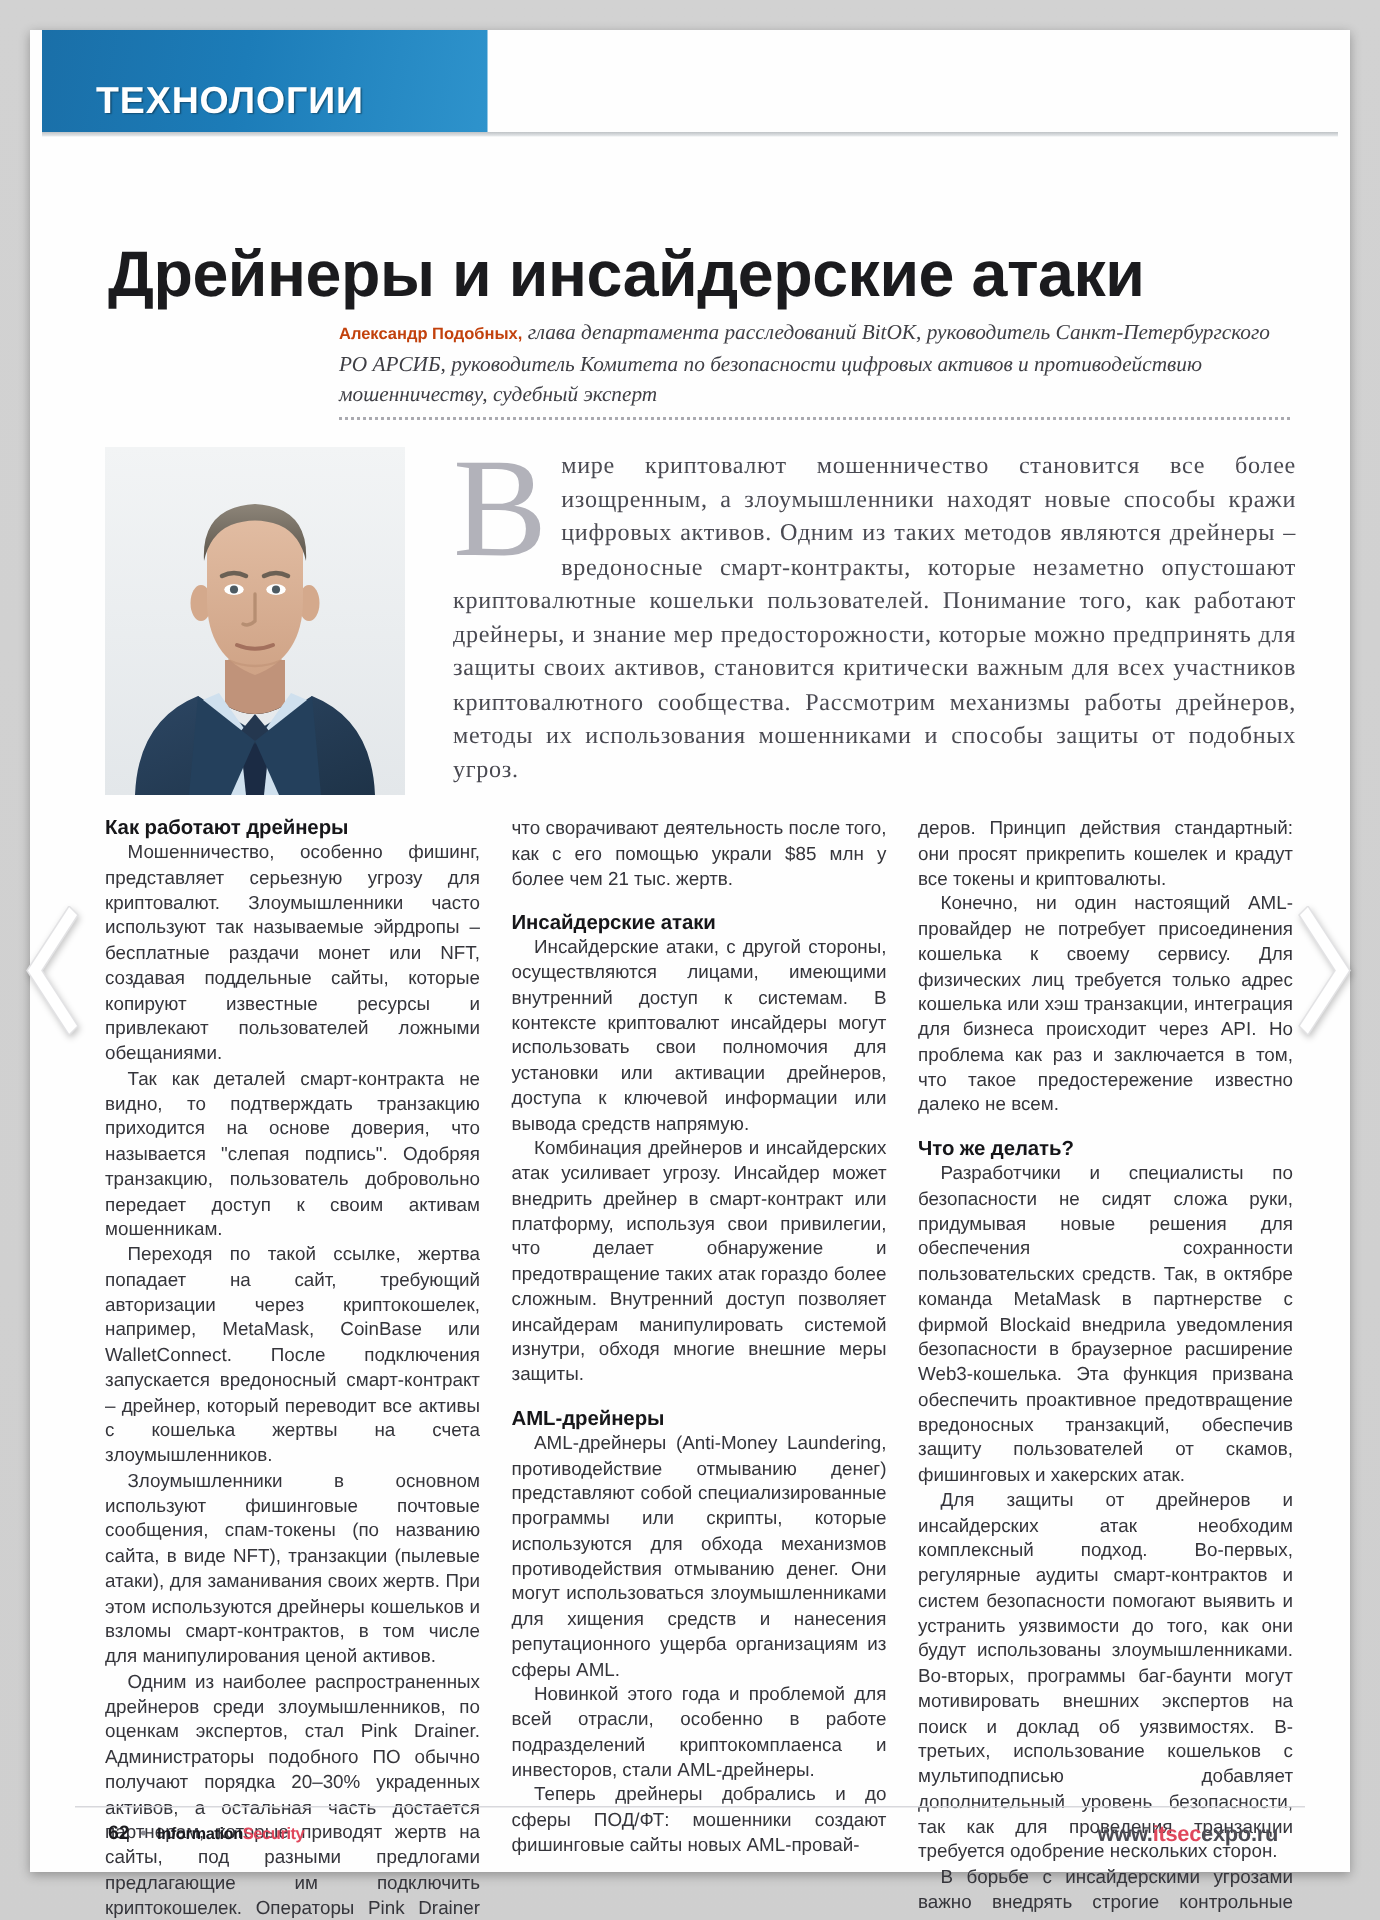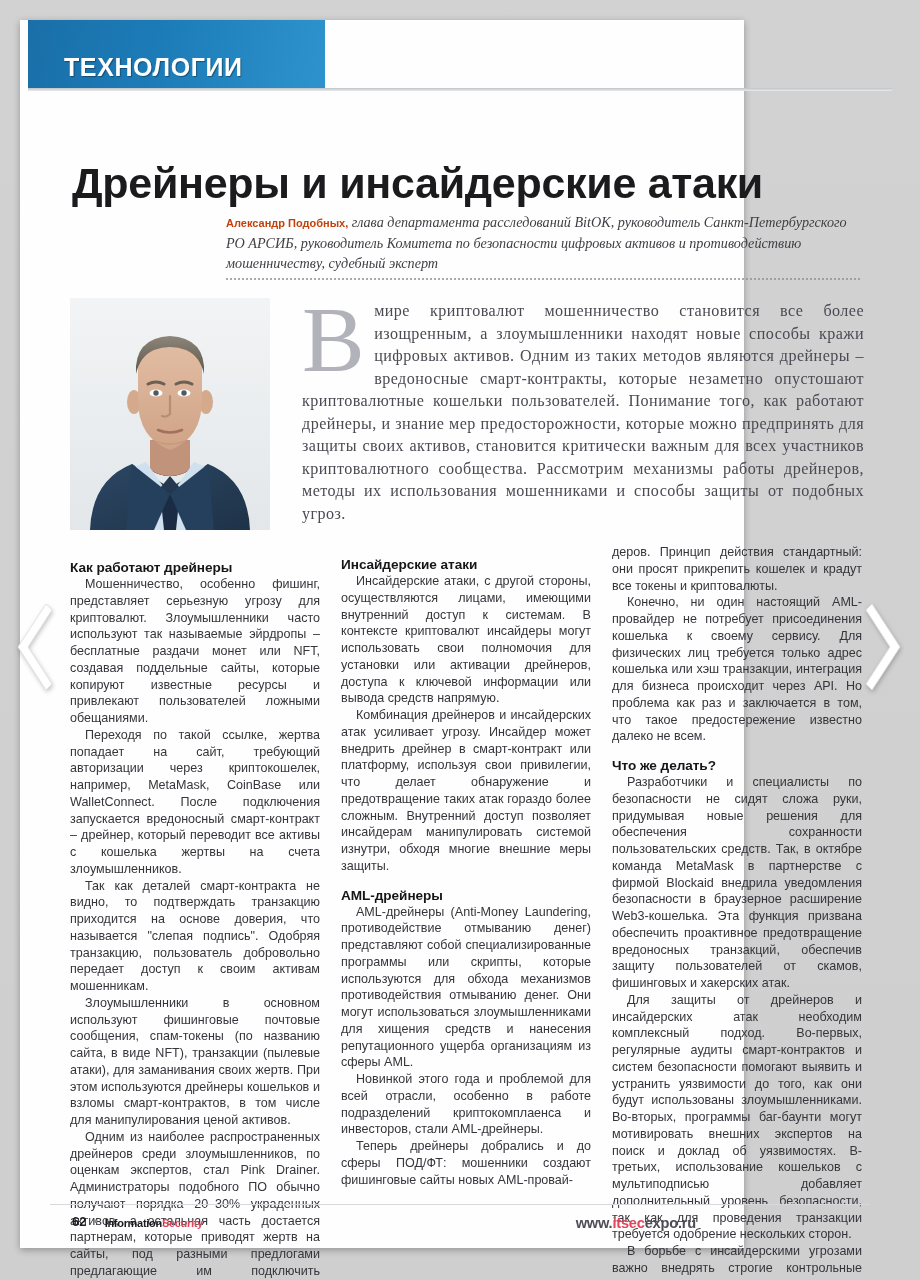--- a/index.html
+++ b/index.html
@@ -14,21 +14,21 @@
   #viewer {
     position: relative;
     width: 920px; height: 1280px;
     background: linear-gradient(180deg,#d2d2d2 0%, #cfcfcf 100%);
     overflow: hidden;
   }
   
   #page {
     position: absolute;
     left: 20px; top: 20px;
-    width: 724px; height: 1228px;
+    width: 880px; height: 1228px;
     background: #fefefe;
     box-shadow: 0 2px 7px rgba(0,0,0,.30);
   }
   
   .banner {
     position: absolute;
     left: 8px; top: 0px;
     width: 297px; height: 68px;
     background: linear-gradient(100deg,#1a6fa8 0%, #1c7cb8 45%, #2e93cc 100%);
     display: flex;
@@ -119,21 +119,21 @@
   
   .cols {
     position: absolute;
     left: 50px; top: 524px;
     width: 792px; height: 660px;
     display: flex;
     gap: 21px;
   }
   .col { width: 250px; }
   .col h2 {
-    margin: 16px 0 1px 0;
+    margin: 0 0 1px 0;
     font-size: 13.6px;
     font-weight: 700;
     color: #161619;
     letter-spacing: -.05px;
     font-family: "Liberation Sans", sans-serif;
   }
   .col h2.spaced { margin-top: 13px; }
   .col p {
     margin: 0;
     font-size: 12.55px;
@@ -258,26 +258,27 @@
     </div>
 
     <div class="lead">
       <span class="dropcap">В</span><span>мире криптовалют мошенничество становится все более изощренным, а злоумышленники находят новые способы кражи цифровых активов. Одним из таких методов являются дрейнеры – вредоносные смарт-контракты, которые незаметно опустошают криптовалютные кошельки пользователей. Понимание того, как работают дрейнеры, и знание мер предосторожности, которые можно предпринять для защиты своих активов, становится критически важным для всех участников криптовалютного сообщества. Рассмотрим механизмы работы дрейнеров, методы их использования мошенниками и способы защиты от подобных угроз.</span>
     </div>
 
     <div class="cols">
       <div class="col">
           <h2>Как работают дрейнеры</h2>
           <p>Мошенничество, особенно фишинг, представляет серьезную угрозу для криптовалют. Злоумышленники часто используют так называемые эйрдропы – бесплатные раздачи монет или NFT, создавая поддельные сайты, которые копируют известные ресурсы и привлекают пользователей ложными обещаниями.</p>
+          <p>Так как деталей смарт-контракта не видно, то подтверждать транзакцию приходится на основе доверия, что называется "слепая подпись". Одобряя транзакцию, пользователь добровольно передает доступ к своим активам мошенникам.</p>
           <p>Переходя по такой ссылке, жертва попадает на сайт, требующий авторизации через криптокошелек, например, MetaMask, CoinBase или WalletConnect. После подключения запускается вредоносный смарт-контракт – дрейнер, который переводит все активы с кошелька жертвы на счета злоумышленников.</p>
-          <p>Так как деталей смарт-контракта не видно, то подтверждать транзакцию приходится на основе доверия, что называется "слепая подпись". Одобряя транзакцию, пользователь добровольно передает доступ к своим активам мошенникам.</p>
           <p>Злоумышленники в основном используют фишинговые почтовые сообщения, спам-токены (по названию сайта, в виде NFT), транзакции (пылевые атаки), для заманивания своих жертв. При этом используются дрейнеры кошельков и взломы смарт-контрактов, в том числе для манипулирования ценой активов.</p>
           <p>Одним из наиболее распространенных дрейнеров среди злоумышленников, по оценкам экспертов, стал Pink Drainer. Администраторы подобного ПО обычно получают порядка 20–30% украденных активов, а остальная часть достается партнерам, которые приводят жертв на сайты, под разными предлогами предлагающие им подключить криптокошелек. Операторы Pink Drainer объявили,</p>
         </div>
       <div class="col">
+          <p class="cont">что сворачивают деятельность после того, как с его помощью украли $85 млн у более чем 21 тыс. жертв.</p>
           <h2 class="spaced">Инсайдерские атаки</h2>
           <p>Инсайдерские атаки, с другой стороны, осуществляются лицами, имеющими внутренний доступ к системам. В контексте криптовалют инсайдеры могут использовать свои полномочия для установки или активации дрейнеров, доступа к ключевой информации или вывода средств напрямую.</p>
           <p>Комбинация дрейнеров и инсайдерских атак усиливает угрозу. Инсайдер может внедрить дрейнер в смарт-контракт или платформу, используя свои привилегии, что делает обнаружение и предотвращение таких атак гораздо более сложным. Внутренний доступ позволяет инсайдерам манипулировать системой изнутри, обходя многие внешние меры защиты.</p>
           <h2 class="spaced">AML-дрейнеры</h2>
           <p>AML-дрейнеры (Anti-Money Laundering, противодействие отмыванию денег) представляют собой специализированные программы или скрипты, которые используются для обхода механизмов противодействия отмыванию денег. Они могут использоваться злоумышленниками для хищения средств и нанесения репутационного ущерба организациям из сферы AML.</p>
           <p>Новинкой этого года и проблемой для всей отрасли, особенно в работе подразделений криптокомплаенса и инвесторов, стали AML-дрейнеры.</p>
           <p>Теперь дрейнеры добрались и до сферы ПОД/ФТ: мошенники создают фишинговые сайты новых AML-провай-</p>
         </div>
       <div class="col">
           <p class="cont">деров. Принцип действия стандартный: они просят прикрепить кошелек и крадут все токены и криптовалюты.</p>

